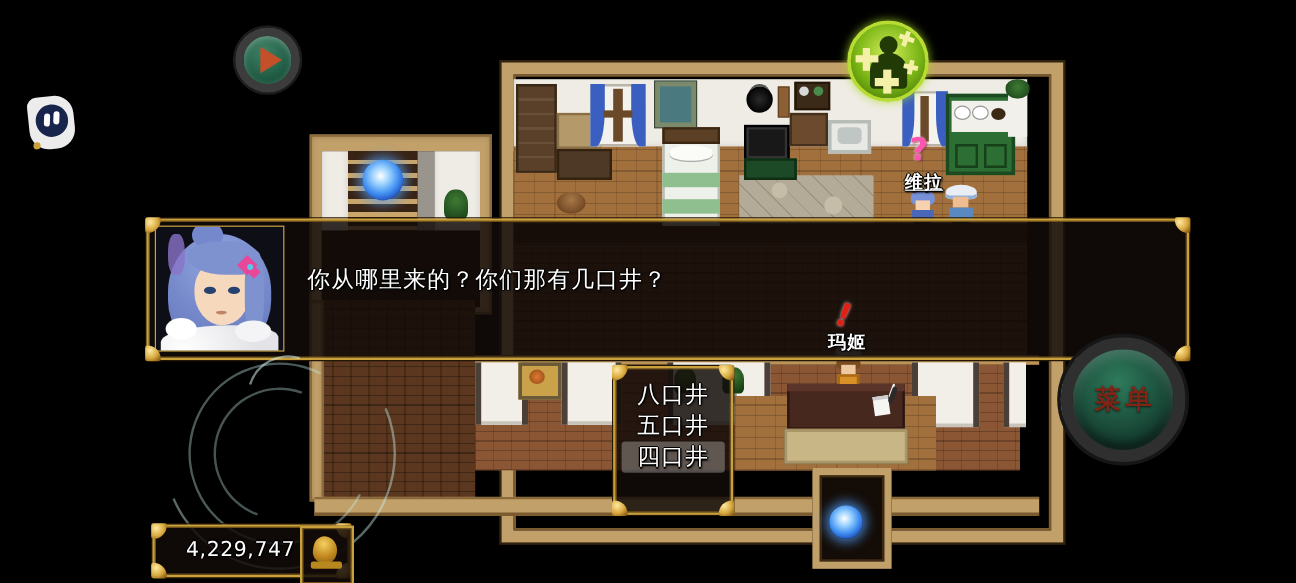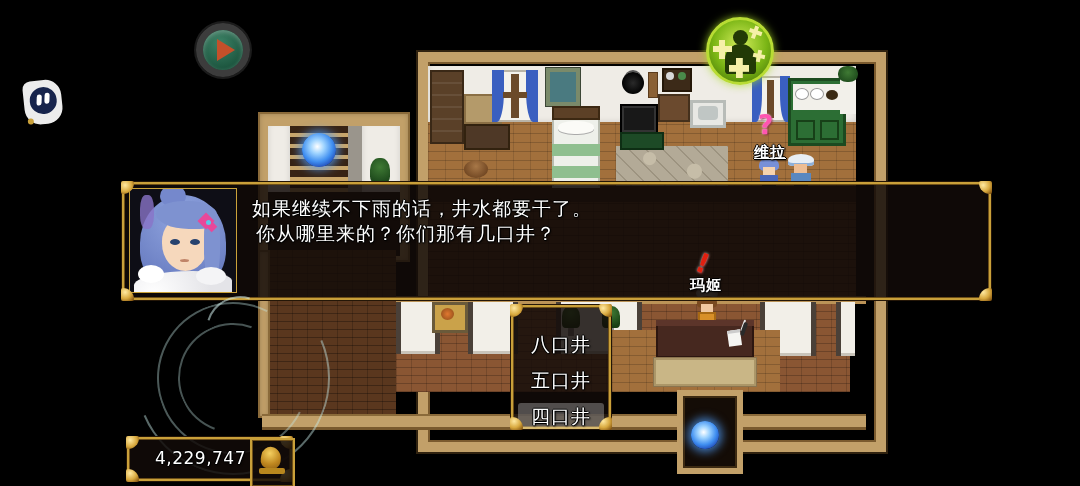--- a/index.html
+++ b/index.html
@@ -186,33 +186,32 @@
       <div class="abs" style="left:40px;top:50px;width:10px;height:6px;background:#27426e;border-radius:50%;"></div>
       <div class="abs" style="left:60px;top:50px;width:10px;height:6px;background:#27426e;border-radius:50%;"></div>
       <div class="abs" style="left:50px;top:70px;width:9px;height:3px;background:#c08468;border-radius:50%;"></div>
       <div class="abs" style="left:70px;top:26px;width:12px;height:12px;background:#e8489a;transform:rotate(45deg);box-shadow:8px 0 0 -2px #e8489a;"></div>
       <div class="abs" style="left:76px;top:31px;width:5px;height:5px;background:#58c8e8;border-radius:50%;"></div>
       <div class="abs" style="left:4px;top:82px;width:98px;height:24px;background:radial-gradient(circle at 20% 100%,#fff,#e4e4e8 70%);border-radius:60% 40% 0 0;"></div>
       <div class="abs" style="left:8px;top:76px;width:26px;height:18px;background:#fff;border-radius:50%;"></div>
       <div class="abs" style="left:66px;top:78px;width:30px;height:18px;background:#f4f4f6;border-radius:50%;"></div>
     </div>
 
-    <div class="abs outline" style="left:128px;top:12px;font-size:19px;line-height:25px;letter-spacing:1px;">如果继续不下雨的话，井水都要干了。</div>
     <div class="abs outline" style="left:132px;top:37px;font-size:19px;line-height:25px;letter-spacing:1px;">你从哪里来的？你们那有几口井？</div>
   </div>
 
   <div class="abs" style="left:697px;top:248px;width:14px;height:28px;z-index:22;transform:rotate(22deg);font-size:27px;font-weight:900;color:#e02010;text-shadow:0 0 3px rgba(255,255,255,.8),1px 1px 2px #600;">!</div>
   <div class="npc-label outline" style="left:684px;top:276px;width:44px;z-index:22;">玛姬</div>
 
   <div class="abs goldbox" style="left:511px;top:305px;width:96px;height:120px;z-index:25;padding:0;">
     <div class="corn tl"></div>
     <div class="corn tr"></div>
     <div class="corn bl"></div>
     <div class="corn br"></div>
-    <div style="padding:24px 5px;display:flex;flex-direction:column;gap:10px;">
+    <div style="padding:9px 5px;display:flex;flex-direction:column;gap:0;">
       <div class="choice-row outline">八口井</div>
       <div class="choice-row outline">五口井</div>
       <div class="choice-row sel outline">四口井</div>
     </div>
   </div>
 
   <div class="abs" style="left:24px;top:80px;width:40px;height:46px;z-index:30;transform:rotate(-6deg);">
     <div class="abs" style="left:0;top:0;width:38px;height:44px;background:#ececec;border-radius:8px 16px 16px 16px;"></div>
     <div class="abs" style="left:6px;top:7px;width:27px;height:27px;background:#17244c;border-radius:50%;"></div>
     <div class="abs" style="left:13px;top:14px;width:5px;height:11px;background:#fff;border-radius:3px;transform:rotate(8deg);"></div>
@@ -237,20 +236,23 @@
     <div class="plus" style="left:20px;top:38px;width:20px;height:20px;"></div>
   </div>
 
   <div style="z-index:30;position:absolute;left:0;top:0;">
     <div class="joy" style="left:136px;top:281px;width:190px;height:190px;border-left-color:transparent;border-top-color:transparent;transform:rotate(22deg);"></div>
     <div class="joy" style="left:157px;top:302px;width:148px;height:148px;border-right-color:transparent;transform:rotate(-18deg);opacity:.85;"></div>
     <div class="joy" style="left:178px;top:323px;width:106px;height:106px;border-top-color:transparent;border-right-color:transparent;transform:rotate(65deg);opacity:.8;"></div>
     <div class="joy" style="left:206px;top:296px;width:64px;height:64px;border-color:transparent;border-top-color:rgba(210,238,236,.55);transform:rotate(-28deg);"></div>
   </div>
 
+  <div class="round-btn" style="left:884px;top:281px;z-index:30;">
+      <span>菜单</span>
+    </div>
 
   <div class="abs goldbox" style="left:127px;top:437px;width:161px;height:40px;z-index:30;">
     <div class="corn tl"></div>
     <div class="corn tr"></div>
     <div class="corn bl"></div>
     <div class="corn br"></div>
     <div class="abs outline" style="right:44px;top:9px;font-size:17px;letter-spacing:.5px;margin-left:32px;">4,229,747</div>
   </div>
   <div class="abs" style="left:250px;top:438px;width:41px;height:46px;border:2px solid #c9a03a;background:rgba(18,11,8,.85);box-shadow:inset 0 0 0 1px #6e4f18;z-index:31;">
     <div class="abs" style="left:9px;top:7px;width:20px;height:22px;background:radial-gradient(circle at 40% 30%,#f5d060,#c08820 55%,#8a5a10);border-radius:45% 55% 40% 40%;transform:rotate(10deg);"></div>

